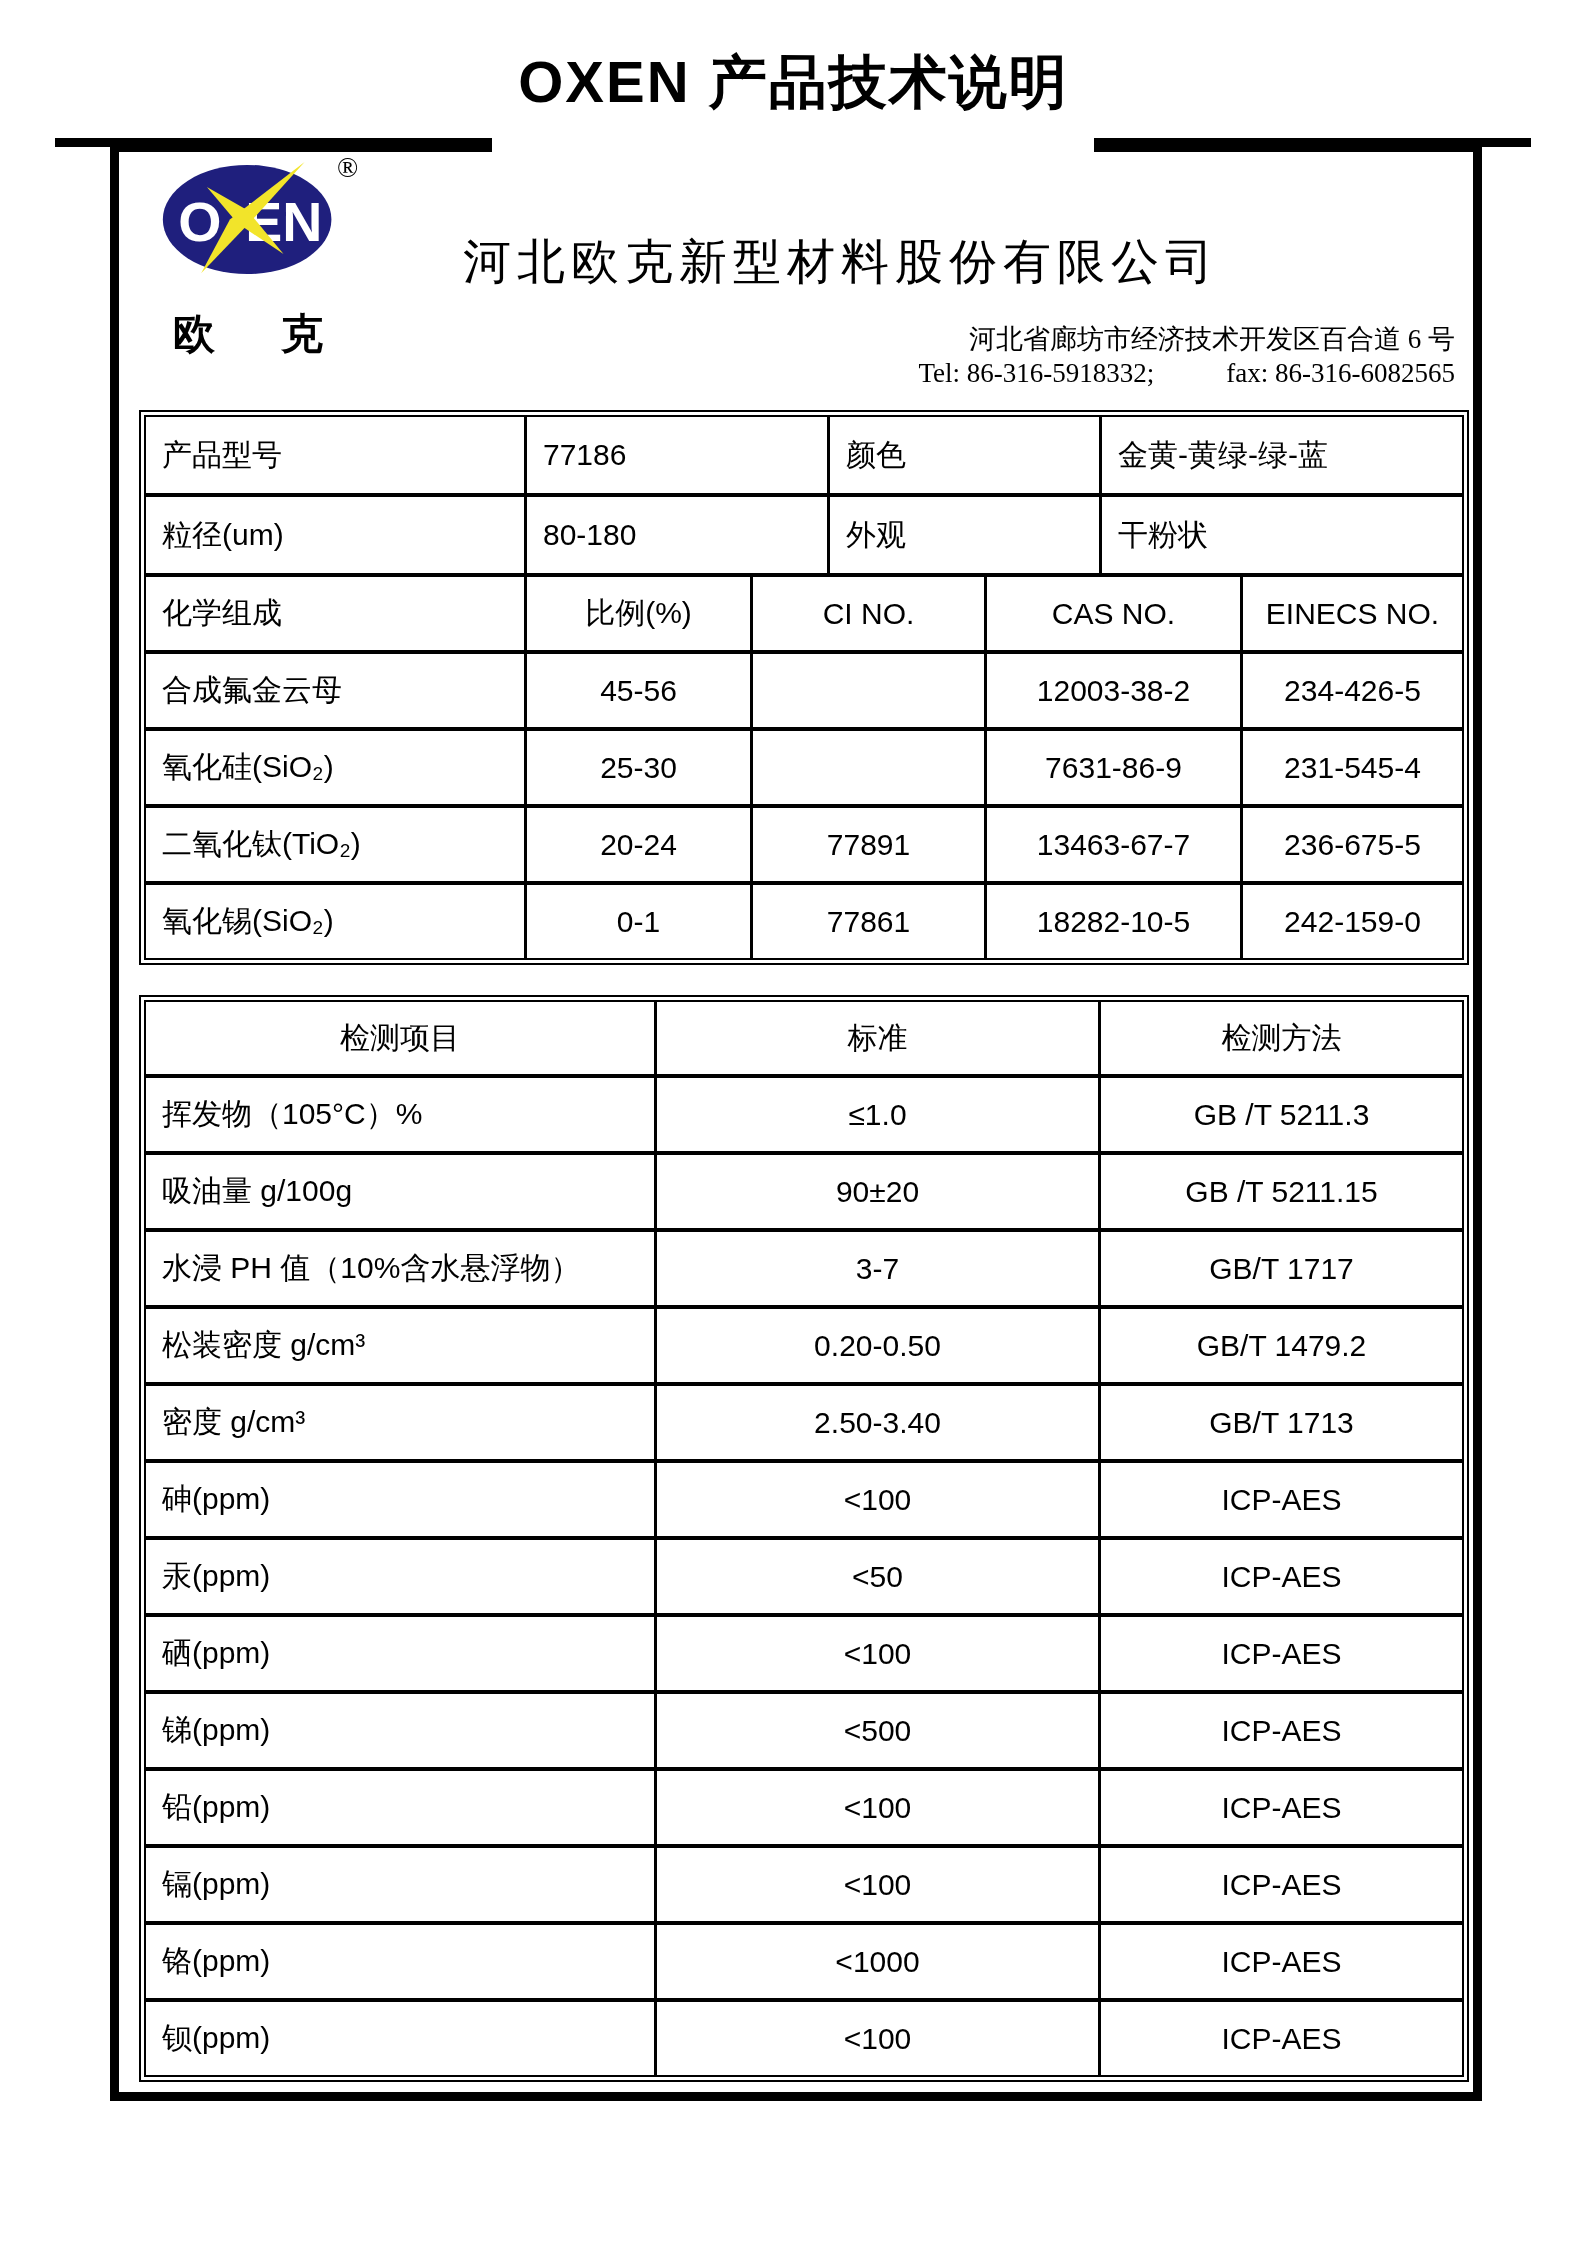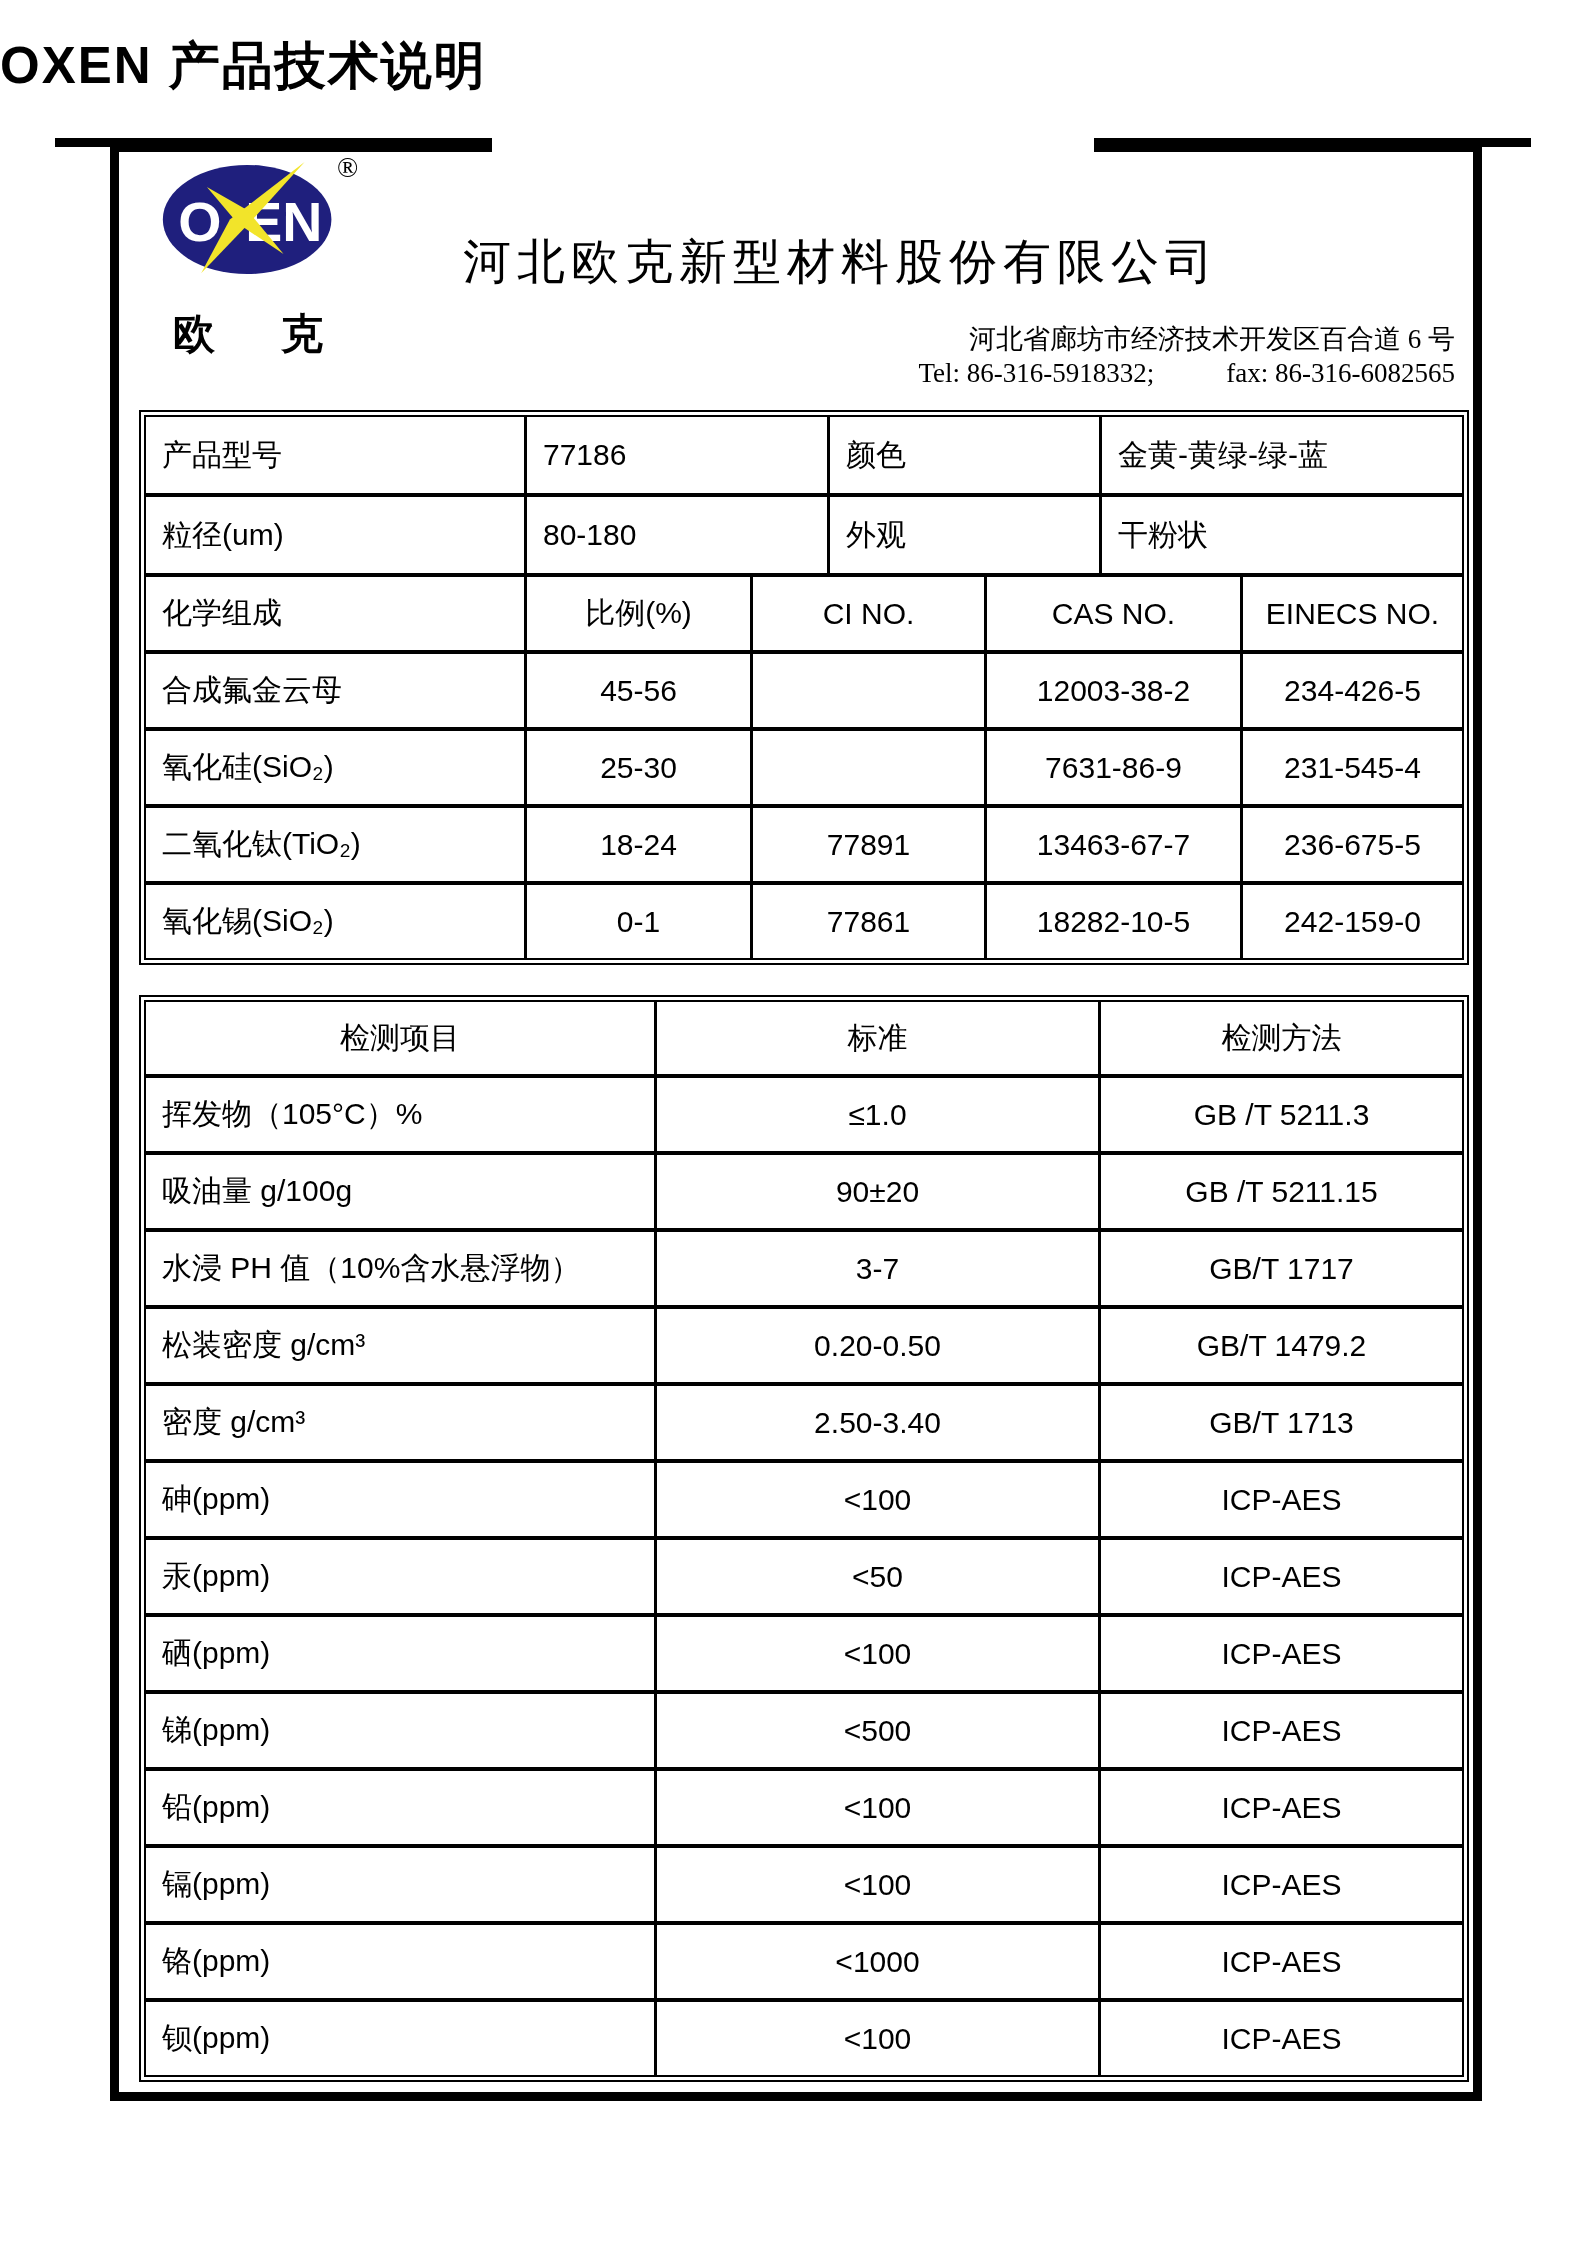--- a/index.html
+++ b/index.html
@@ -5,22 +5,22 @@
   html,body { margin:0; padding:0; }
   body {
     width:1587px; height:2245px;
     background:#ffffff; color:#000;
     font-family:"Liberation Sans", sans-serif;
     position:relative; overflow:hidden;
   }
 
   
   .page-title {
-    position:absolute; top:32px; left:0; width:100%;
-    font-size:51px; font-weight:bold;
+    position:absolute; top:44px; left:0; width:100%;
+    text-align:center; font-size:58px; font-weight:bold;
     letter-spacing:2px; z-index:4;
   }
   .title-rule { position:absolute; top:138px; height:9px; background:#000; z-index:3; }
   .title-rule.left  { left:55px;   width:437px; }
   .title-rule.right { left:1094px; width:437px; }
   .title-gap-mask { position:absolute; left:492px; top:138px; width:602px; height:16px; background:#fff; z-index:2; }
 
   
   .frame {
     position:absolute; left:110px; top:143px;
@@ -155,21 +155,21 @@
       </tr>
       <tr>
         <td>氧化硅(SiO₂)</td>
         <td class="c">25-30</td>
         <td class="c"></td>
         <td class="c">7631-86-9</td>
         <td class="c">231-545-4</td>
       </tr>
       <tr>
         <td>二氧化钛(TiO₂)</td>
-        <td class="c">18-24</td>
+        <td class="c">20-24</td>
         <td class="c">77891</td>
         <td class="c">13463-67-7</td>
         <td class="c">236-675-5</td>
       </tr>
       <tr class="last">
         <td>氧化锡(SiO₂)</td>
         <td class="c">0-1</td>
         <td class="c">77861</td>
         <td class="c">18282-10-5</td>
         <td class="c">242-159-0</td>

